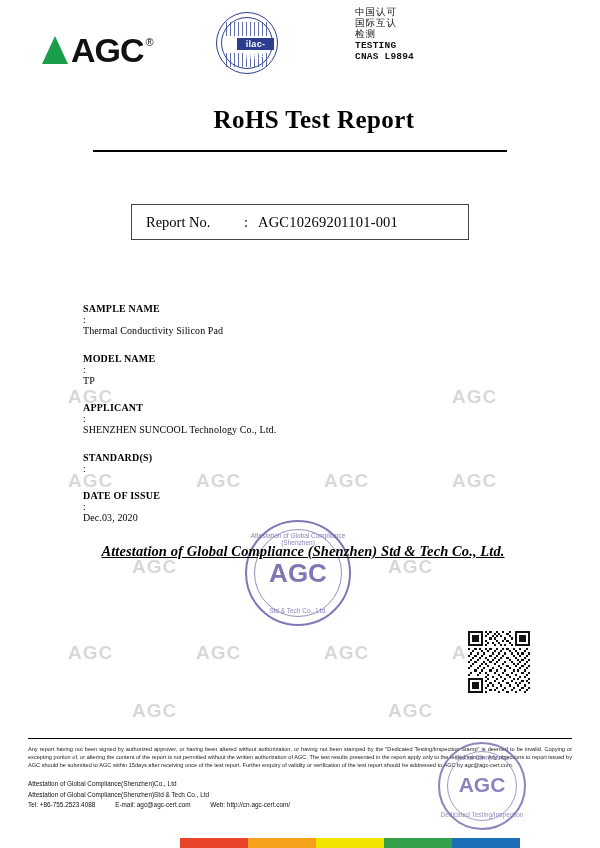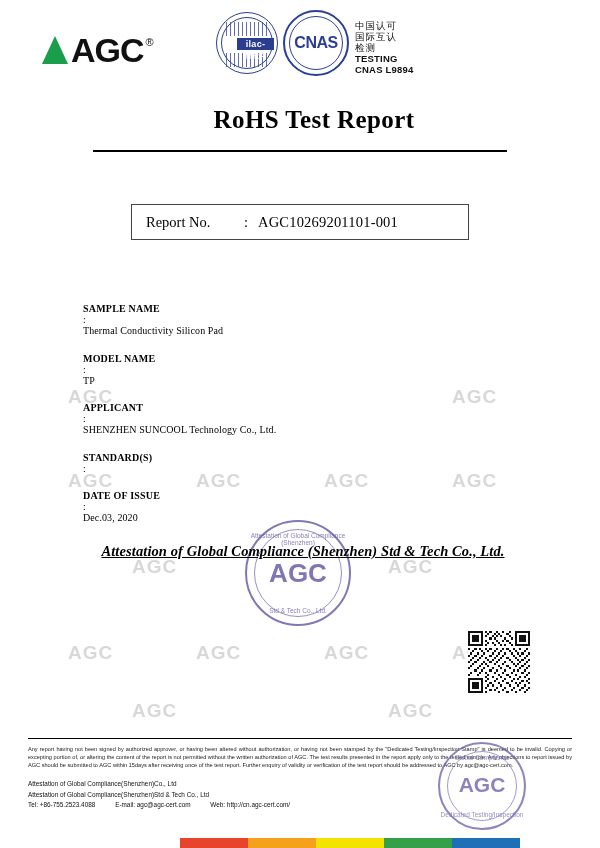--- a/index.html
+++ b/index.html
@@ -138,22 +138,22 @@
     text-align: center;
     font-family: "Liberation Sans", sans-serif;
     font-weight: bold;
     font-size: 16px;
     color: #2d3f94;
     letter-spacing: -0.5px;
   }
   .cnas-text {
     position: absolute;
     left: 355px;
-    top: 20px;
-    font-family: Liberation Sans, sans-serif;
+    top: 7px;
+    font-family: Liberation Mono, monospace;
     font-size: 9px;
     line-height: 11px;
     color: #111;
   }
   .cnas-text .cn {
     font-size: 9.5px;
     letter-spacing: 1px;
   }
   .cnas-text .en {
     font-weight: bold;
@@ -384,25 +384,20 @@
     </div>
 
     <div class="ilac-seal">
       <div class="ring"></div>
       <div class="ring2"></div>
       <div class="lines"></div>
       <div class="lines b"></div>
       <div class="bar">ilac-MRA</div>
     </div>
 
-    <div class="cnas-seal">
-      <div class="oval"></div>
-      <div class="inner"></div>
-      <div class="label">CNAS</div>
-    </div>
 
     <div class="cnas-text">
       <div class="cn">中国认可</div>
       <div class="cn">国际互认</div>
       <div class="cn">检测</div>
       <div class="en">TESTING</div>
       <div class="en">CNAS L9894</div>
     </div>
   </div>
 

